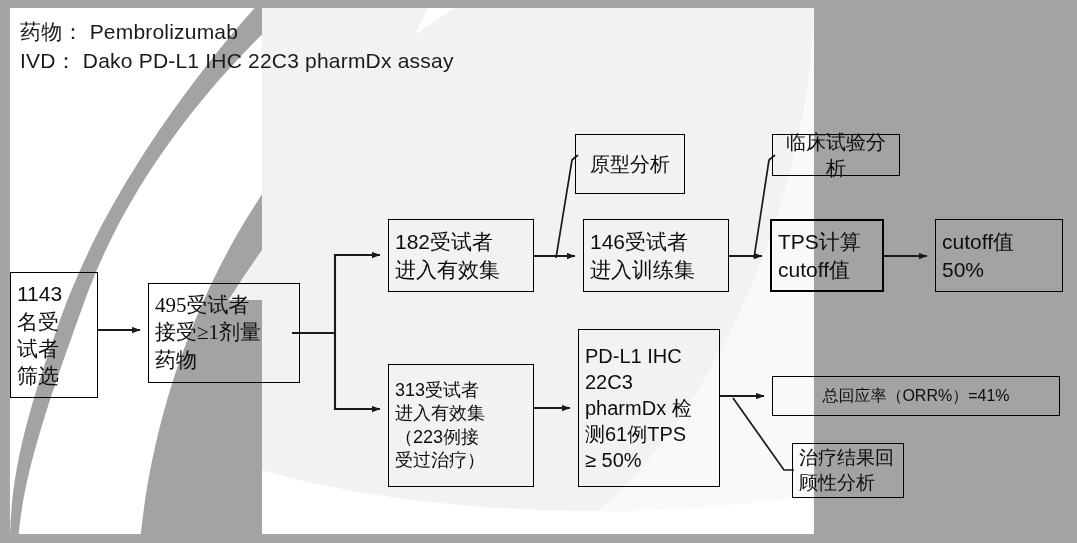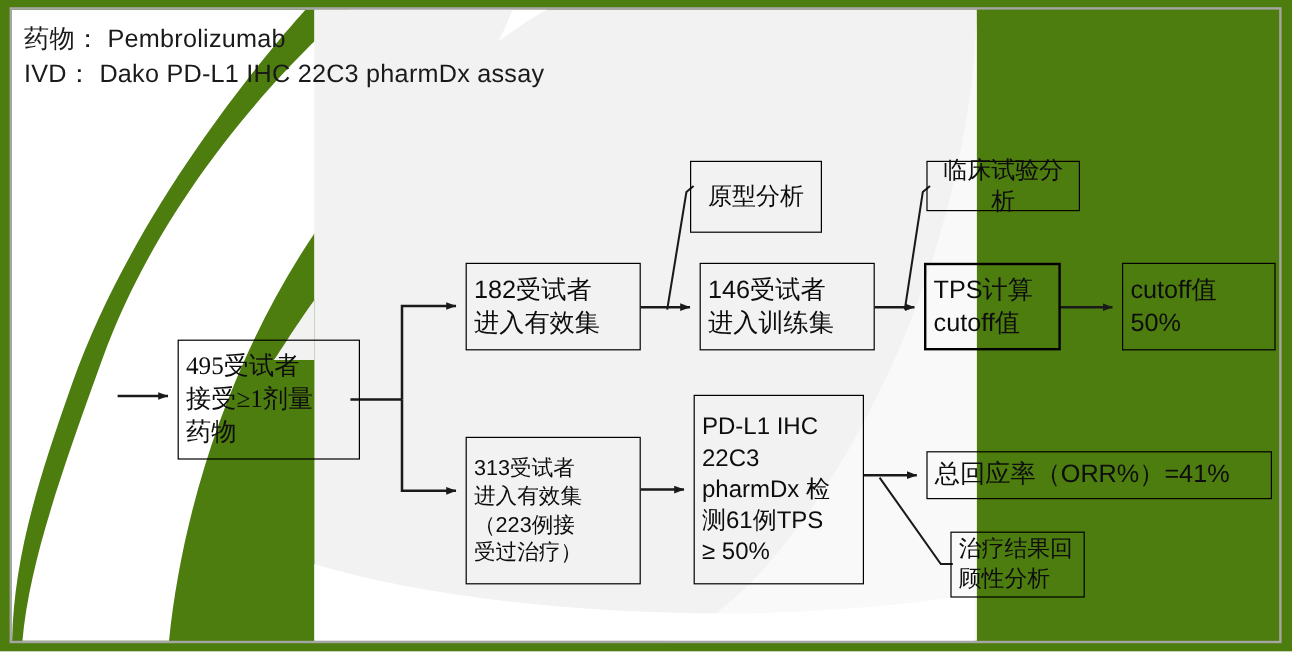--- a/index.html
+++ b/index.html
@@ -7,21 +7,21 @@
     padding: 0;
     background: #ffffff;
   }
   body {
     font-family: "Liberation Sans", "DejaVu Sans", sans-serif;
   }
   #slide {
     position: relative;
     width: 1077px;
     height: 543px;
-    background: #4d7c0f;
+    background: #a3a3a3;
     box-sizing: border-box;
     overflow: hidden;
   }
   #slide-border {
     position: absolute;
     left: 8px;
     top: 6px;
     width: 1060px;
     height: 530px;
     border: 2px solid #a6a6a6;
@@ -113,20 +113,26 @@
     <g fill="none" stroke="#1a1a1a" stroke-width="1.7" stroke-linecap="butt" stroke-linejoin="miter">
       <polyline points="556,258 572,160 578,155"></polyline>
       <polyline points="754,258 769,160 775,155"></polyline>
       <polyline points="733,398 784,470 794,470"></polyline>
     </g>
   </svg>
 
   <div class="hdr" id="hdr-drug">药物： Pembrolizumab</div>
   <div class="hdr" id="hdr-ivd">IVD： Dako PD-L1 IHC 22C3 pharmDx assay</div>
 
+  <div class="node" style="left:10px; top:272px; width:88px; height:126px; font-size:21px;">
+    <span class="txt">1143
+名受
+试者
+筛选</span>
+  </div>
 
   <div class="node" style="left:148px; top:283px; width:152px; height:100px; font-size:21px;font-family:Liberation Serif, serif;">
     <span class="txt">495受试者
 接受≥1剂量
 药物</span>
   </div>
 
   <div class="node" style="left:388px; top:219px; width:146px; height:73px; font-size:21px;">
     <span class="txt">182受试者
 进入有效集</span>
@@ -155,21 +161,21 @@
   </div>
 
   <div class="node" style="left:578px; top:329px; width:142px; height:158px; font-size:20px;">
     <span class="txt">PD-L1 IHC
 22C3
 pharmDx 检
 测61例TPS
 ≥ 50%</span>
   </div>
 
-  <div class="node" style="left:772px; top:376px; width:288px; height:40px; font-size:21px;">
+  <div class="node" style="left:772px; top:376px; width:288px; height:40px; font-size:16px;text-align:center;">
     <span class="txt">总回应率（ORR%）=41%</span>
   </div>
 
   <div class="node n-center" style="left:575px; top:134px; width:110px; height:60px; font-size:20px;">
     <span class="txt">原型分析</span>
   </div>
 
   <div class="node n-center" style="left:772px; top:134px; width:128px; height:42px; font-size:20px;">
     <span class="txt">临床试验分析</span>
   </div>

